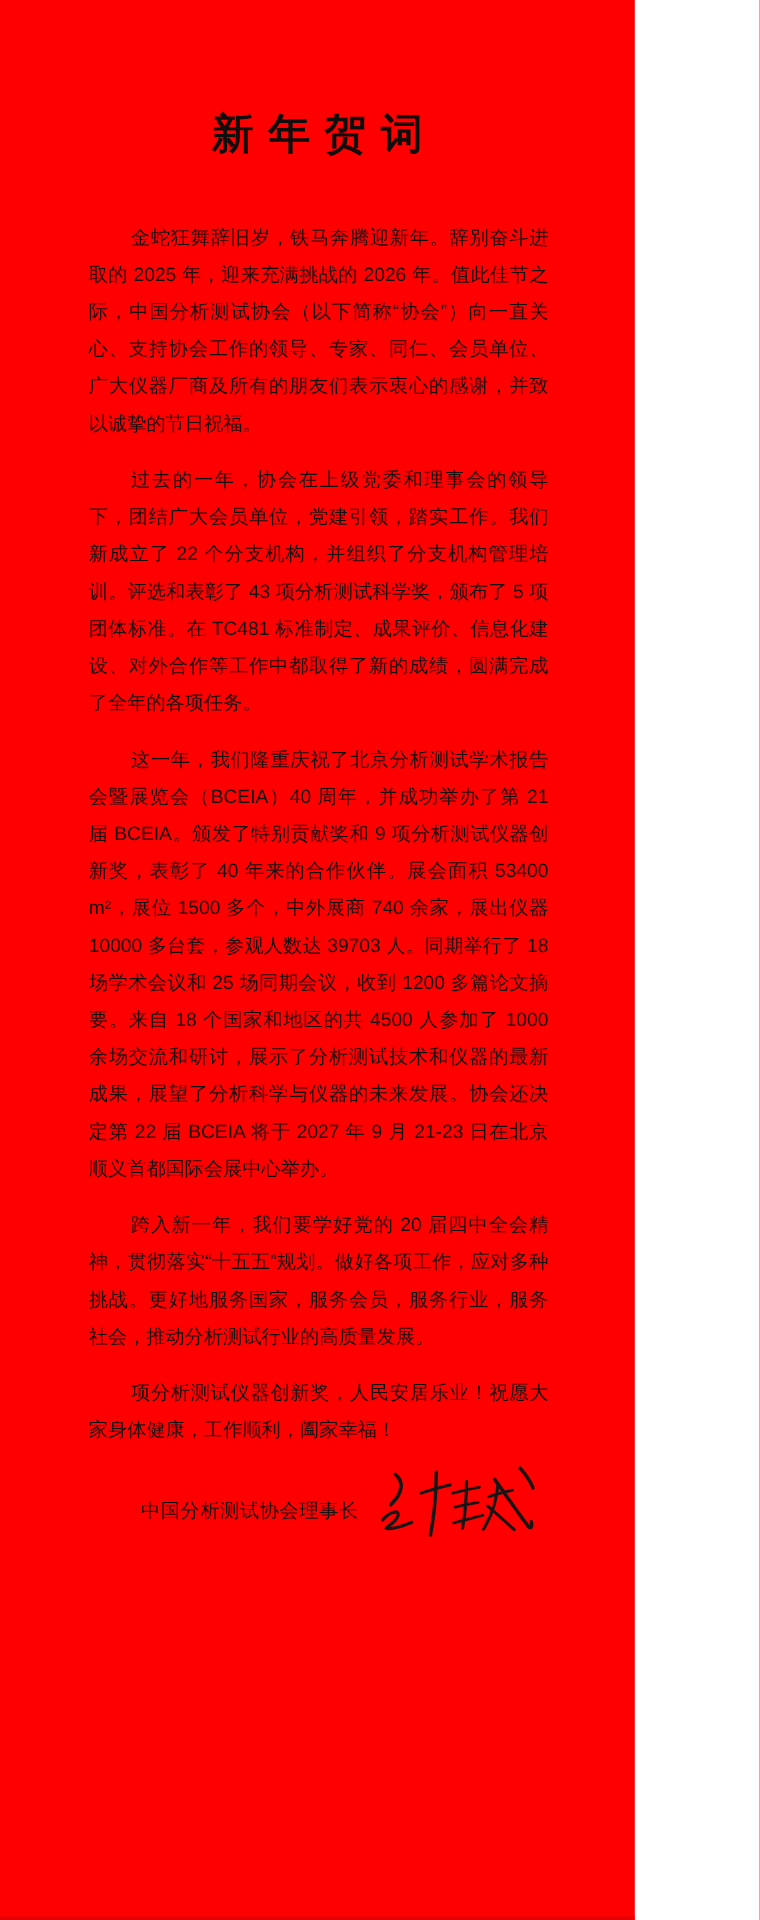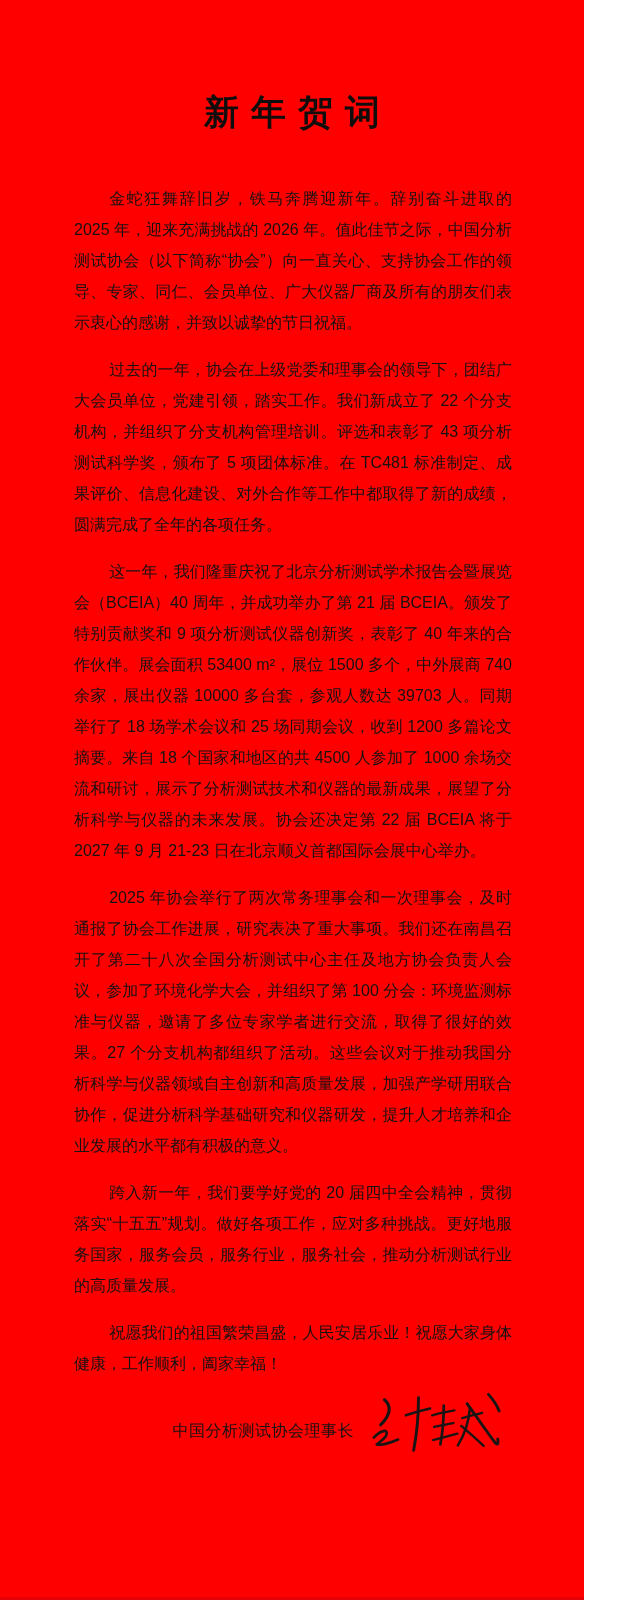--- a/index.html
+++ b/index.html
@@ -1,19 +1,19 @@
 <!DOCTYPE html>
 <html><head>
 <meta charset="utf-8">
 <style>
   html, body { margin: 0; padding: 0; }
   body { width: 633px; }
   .page {
     position: relative;
-    width: 584px;
+    width: 529px;
     height: 1600px;
     box-sizing: border-box;
     background: #ff0000;
     color: #171212;
     font-family: "Liberation Sans", "DejaVu Sans", sans-serif;
     overflow: hidden;
   }
   .title {
     margin: 0;
     padding-top: 90px;
@@ -74,23 +74,22 @@
 <body>
 
 <div class="page">
 
   <h1 class="title">新年贺词</h1>
 
   <div class="content">
     <p>金蛇狂舞辞旧岁，铁马奔腾迎新年。辞别奋斗进取的 2025 年，迎来充满挑战的 2026 年。值此佳节之际，中国分析测试协会（以下简称“协会”）向一直关心、支持协会工作的领导、专家、同仁、会员单位、广大仪器厂商及所有的朋友们表示衷心的感谢，并致以诚挚的节日祝福。</p>
     <p>过去的一年，协会在上级党委和理事会的领导下，团结广大会员单位，党建引领，踏实工作。我们新成立了 22 个分支机构，并组织了分支机构管理培训。评选和表彰了 43 项分析测试科学奖，颁布了 5 项团体标准。在 TC481 标准制定、成果评价、信息化建设、对外合作等工作中都取得了新的成绩，圆满完成了全年的各项任务。</p>
     <p>这一年，我们隆重庆祝了北京分析测试学术报告会暨展览会（BCEIA）40 周年，并成功举办了第 21 届 BCEIA。颁发了特别贡献奖和 9 项分析测试仪器创新奖，表彰了 40 年来的合作伙伴。展会面积 53400 m²，展位 1500 多个，中外展商 740 余家，展出仪器 10000 多台套，参观人数达 39703 人。同期举行了 18 场学术会议和 25 场同期会议，收到 1200 多篇论文摘要。来自 18 个国家和地区的共 4500 人参加了 1000 余场交流和研讨，展示了分析测试技术和仪器的最新成果，展望了分析科学与仪器的未来发展。协会还决定第 22 届 BCEIA 将于 2027 年 9 月 21-23 日在北京顺义首都国际会展中心举办。</p>
-    <p>2025 年协会举行了两次常务理事会和一次理事会，及时通报了协会工作进展，研究表决了重大事项。我们还在南昌召开了第二十八次全国分析测试中心主任及地方协会负责人会议，参加了环境化学大会，并组织了第 100 分会：环境监测标准与仪器，邀请了多位专家学者进行交流，取得了很好的效果。27 个分支机构都组织了活动。这些会议对于推动我国分析科学与仪器领域自主创新和高质量发展，加强产学研用联合协作，促进分析科学基础研究和仪器研发，提升人才培养和企业发展的水平都有积极的意义。</p>
     <p>跨入新一年，我们要学好党的 20 届四中全会精神，贯彻落实“十五五”规划。做好各项工作，应对多种挑战。更好地服务国家，服务会员，服务行业，服务社会，推动分析测试行业的高质量发展。</p>
-    <p>祝愿我们的祖国繁荣昌盛，人民安居乐业！祝愿大家身体健康，工作顺利，阖家幸福！</p>
+    <p>项分析测试仪器创新奖，人民安居乐业！祝愿大家身体健康，工作顺利，阖家幸福！</p>
 
     <div class="sig-row">
       <span class="sig-role">中国分析测试协会理事长</span>
       <span class="sig-graphic">
         <span class="sr-only">江桂斌</span>
         <svg width="136" height="70" viewBox="0 0 140 72" fill="none" xmlns="http://www.w3.org/2000/svg">
           <g stroke="#1b1414" stroke-linecap="round" stroke-linejoin="round" fill="none">
 
             <path d="M17,11 C24,17 24,26 13,37" stroke-width="3.2"></path>
             <path d="M6,50 C13,42 21,41 19,47 C17,52 11,55 9,57 C14,58.5 24,55 31,52" stroke-width="2.8"></path>

